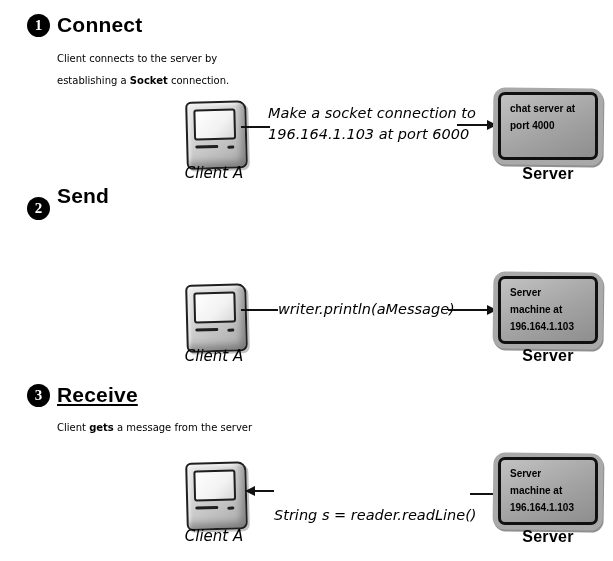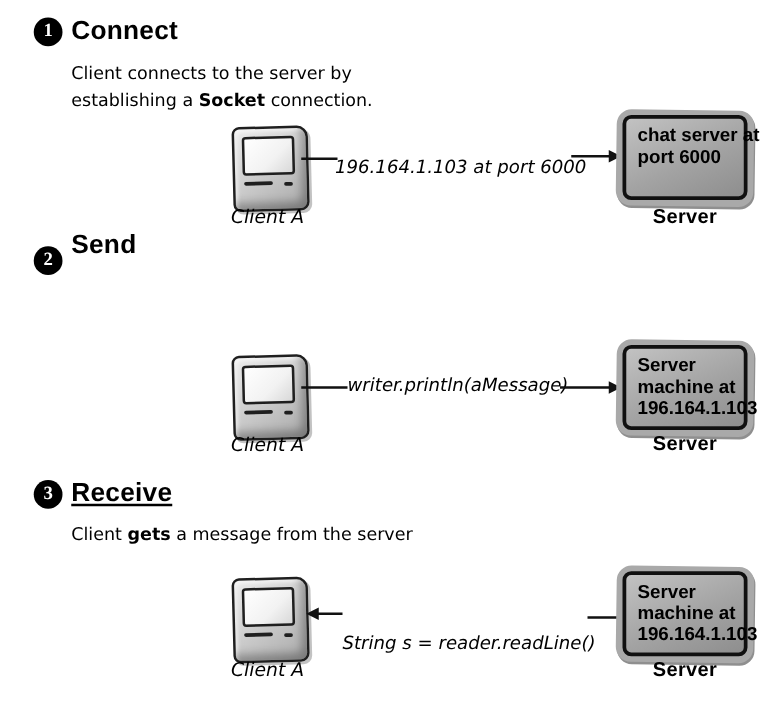--- a/index.html
+++ b/index.html
@@ -13,21 +13,21 @@
     width:23px;height:23px;border-radius:50%;background:#000;color:#fff;
     font-family:"Liberation Serif",serif;font-weight:bold;font-size:15px;
     text-align:center;line-height:23px;
   }
   
   .sec-title{
     font-family:"Liberation Sans",sans-serif;font-weight:bold;font-size:21px;
     letter-spacing:.2px;
   }
   
-  .sec-desc{font-size:14px;line-height:22px;}
+  .sec-desc{font-size:10px;line-height:22px;}
   .sec-desc b{font-weight:bold;text-align:center;}
   
   .mac{
     width:57px;height:64px;border:2px solid #1f1f1f;border-radius:6px 9px 7px 6px;
     background:linear-gradient(145deg,#ececec 0%,#cfcfcf 45%,#a8a8a8 100%);
     box-shadow:inset -4px -5px 7px rgba(0,0,0,.28), inset 2px 2px 3px rgba(255,255,255,.7), 2px 2px 0 rgba(120,120,120,.45);
     transform:rotate(-1.5deg);
   }
   .mac-screen{
     position:absolute;left:6px;top:6px;width:38px;height:27px;
@@ -50,21 +50,21 @@
   .server-blob{
     position:absolute;left:-5px;top:-4px;right:-5px;bottom:-5px;
     background:#a9a9a9;border-radius:12px;transform:rotate(.8deg);
     box-shadow:1px 2px 0 #8f8f8f;
   }
   .server-box{
     position:absolute;left:0;top:0;width:100px;height:68px;box-sizing:border-box;
     border:3px solid #101010;border-radius:7px;padding:5px 0 0 9px;
     background:linear-gradient(155deg,#c2c2c2 0%,#a3a3a3 55%,#8e8e8e 100%);
   }
-  .srv-line{font-family:"Liberation Sans",sans-serif;font-weight:bold;font-size:15px;line-height:17px;white-space:nowrap;}
+  .srv-line{font-family:"Liberation Sans",sans-serif;font-weight:bold;font-size:10px;line-height:17px;white-space:nowrap;}
 </style>
 </head>
 <body>
 
 <div id="canvas">
 
   <div class="abs badge" style="left:27px;top:14px;">1</div>
   <div class="abs sec-title" style="left:57px;top:13px;">Connect</div>
   <div class="abs sec-desc" style="left:57px;top:48px;width:280px;">
     <span>Client connects to the server by</span><br>
@@ -73,31 +73,31 @@
 
   <div class="abs mac" style="left:186px;top:101px;">
     <div class="mac-screen"></div>
     <div class="mac-slot"></div>
     <div class="mac-dot"></div>
   </div>
   <div class="abs caption" style="left:169px;top:164px;width:90px;">Client A</div>
 
   <div class="abs hline" style="left:241px;top:126px;width:29px;"></div>
   <div class="abs annot" style="left:268px;top:103px;width:198px;">
-    <br>
+    <span>Make a socket connection to</span><br>
     <span>196.164.1.103 at port 6000</span>
   </div>
   <div class="abs hline" style="left:457px;top:124px;width:32px;"></div>
   <div class="abs ah-r" style="left:487px;top:120px;"></div>
 
   <div class="abs server-wrap" style="left:498px;top:92px;">
     <div class="server-blob"></div>
     <div class="server-box">
       <div class="srv-line">chat server at</div>
-      <div class="srv-line">port 6000</div>
+      <div class="srv-line">port 4000</div>
     </div>
   </div>
   <div class="abs caption-b" style="left:498px;top:165px;width:100px;">Server</div>
 
   <div class="abs badge" style="left:27px;top:197px;">2</div>
   <div class="abs sec-title" style="left:57px;top:184px;">Send</div>
 
   <div class="abs mac" style="left:186px;top:284px;">
     <div class="mac-screen"></div>
     <div class="mac-slot"></div>

